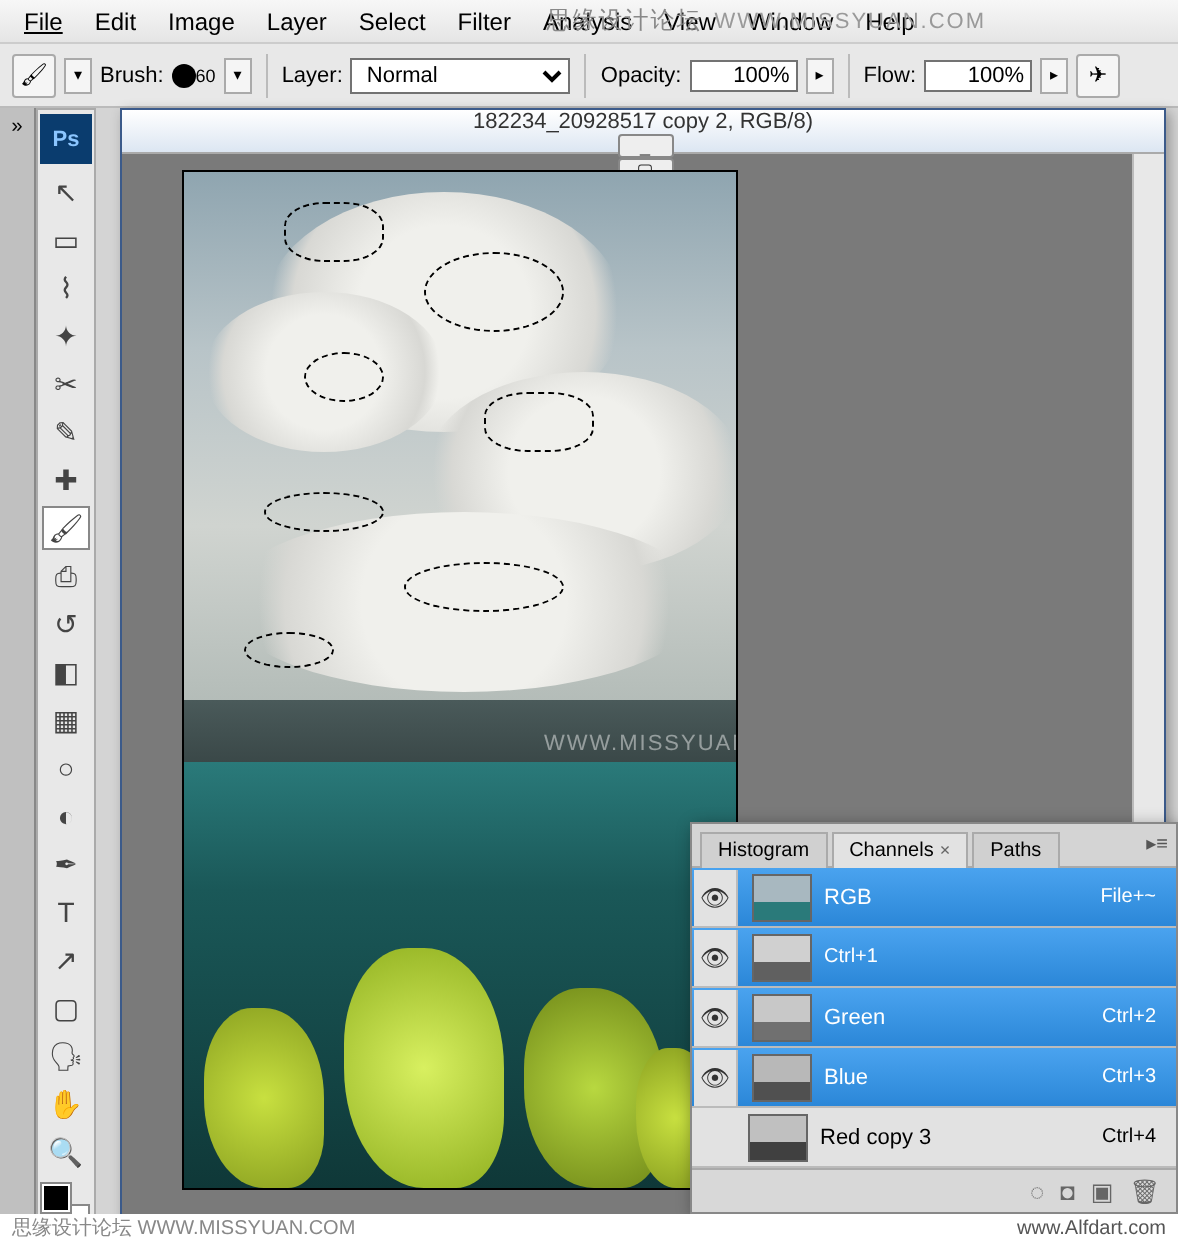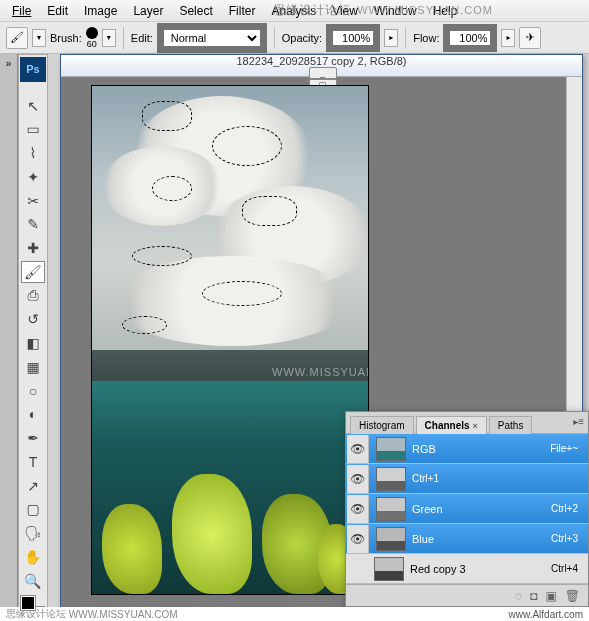--- a/index.html
+++ b/index.html
@@ -4,33 +4,33 @@
 <style>
 * { box-sizing: border-box; margin: 0; padding: 0; font-family: "Segoe UI", Tahoma, sans-serif; }
 body { width: 589px; height: 621px; background: #e8e8e8; overflow: hidden; position: relative; }
 
 .menubar { background: linear-gradient(#f7f7f7,#e5e5e5); height: 22px; display: flex; align-items: center; padding: 0 4px; font-size: 12px; border-bottom: 1px solid #ccc; }
 .menubar span { padding: 0 8px; cursor: default; }
 .menubar span:first-child { text-decoration: underline; }
 
 .optbar { height: 32px; background: #e8e8e8; border-bottom: 1px solid #bbb; display: flex; align-items: center; padding: 0 6px; font-size: 11px; gap: 4px; }
 .optbar .icon-btn { width: 22px; height: 22px; border: 1px solid #aaa; background: #f5f5f5; display: flex; align-items: center; justify-content: center; border-radius: 2px; }
-.optbar .brush-preview { display:flex; flex-direction:column; align-items:center; }
+.optbar .brush-preview { display:flex; flex-direction:row; align-items:center; }
 .optbar .brush-dot { width: 12px; height: 12px; background: #000; border-radius: 50%; }
-.optbar select, .optbar input[type=text] { font-size: 11px; border: 7px solid #737373; padding: 1px 3px; background:#fff; }
+.optbar select, .optbar input[type=text] { font-size: 11px; border: 1px solid #737373; padding: 1px 3px; background:#fff; }
 .optbar .pct { width: 54px; text-align:right; }
 .optbar .sep { width: 1px; height: 22px; background: #bbb; margin: 0 3px; }
 .optbar .arrow-btn { width:14px; height:18px; border:1px solid #aaa; background:#f5f5f5; font-size:8px; display:flex;align-items:center;justify-content:center;}
 
 .workspace { position: absolute; top: 54px; left: 0; right: 0; bottom: 0; display: flex; }
 
 .tool-strip { width: 18px; background: #c0c0c0; border-right:1px solid #888; display:flex; align-items:flex-start; justify-content:center; padding-top:4px; font-size:10px; }
 
 .toolbox { width: 30px; background: #e8e8e8; border: 1px solid #aaa; display: flex; flex-direction: column; align-items: center; padding-top: 2px; }
-.toolbox .ps-logo { width: 26px; height: 25px; background: #0a3c6e; color: #8cc6ff; font-size: 11px; font-weight: bold; display:flex;align-items:center;justify-content:center; margin-bottom:12px;}
+.toolbox .ps-logo { width: 26px; height: 25px; background: #0a3c6e; color: #8cc6ff; font-size: 11px; font-weight: bold; display:flex;align-items:center;justify-content:center; margin-bottom:2px;}
 .toolbox .tool { width: 24px; height: 22px; display: flex; align-items: center; justify-content: center; font-size: 14px; color: #444; border: 1px solid transparent; margin: 1px 0; }
 .toolbox .tool.sel { background: #fff; border:1px solid #888; }
 .toolbox .swatch { position:relative; width:24px; height:24px; margin-top:4px;}
 .toolbox .sw-fg { position:absolute; width:14px; height:14px; background:#000; border:1px solid #fff; outline:1px solid #888; top:0; left:0; z-index:2;}
 .toolbox .sw-bg { position:absolute; width:14px; height:14px; background:#fff; border:1px solid #888; bottom:0; right:0;}
 
 .canvas-area { flex: 1; background: #d4d4d4; position: relative; }
 .doc-window { position: absolute; left: 12px; top: 0; right: 6px; height: 560px; background: #7a7a7a; border: 1px solid #3b5a8a; box-shadow: 2px 2px 6px rgba(0,0,0,0.3); }
 .doc-title { height: 22px; background: linear-gradient(#fff,#dce6f2); display:flex; align-items:center; padding:0 20px; font-size:11px; color:#333; border-bottom:1px solid #aaa;flex-direction:column; }
 .doc-title .spacer { flex:1; }
@@ -45,21 +45,21 @@
 .sel-ant { position:absolute; border:1px dashed #000; background:transparent; }
 .scrollbar-v { position:absolute; right:0; top:22px; bottom:0; width:16px; background:#e8e8e8; border-left:1px solid #bbb;}
 
 .watermark-top { position:absolute; top:2px; right:96px; font-size:11px; color:#999; letter-spacing:1px;}
 .watermark-top .cn { color:#888; font-size:12px; margin-right:6px;}
 .watermark-mid { position:absolute; top:280px; left:180px; font-size:11px; color:rgba(255,255,255,0.45); letter-spacing:1px; pointer-events:none;}
 
 .channels-panel { position:absolute; right:0; bottom:14px; width:244px; background:#e2e2e2; border:1px solid #888; box-shadow:2px 2px 8px rgba(0,0,0,0.4); font-size:11px; }
 .panel-tabs { display:flex; background:#d4d4d4; border-bottom:1px solid #aaa; height:22px; align-items:flex-end; padding-left:4px;}
 .panel-tab { padding:3px 8px; border:1px solid #aaa; border-bottom:none; background:#d0d0d0; margin-right:2px; font-size:10px; position:relative; top:1px;}
-.panel-tab.active { background:#e2e2e2;font-weight:bold; }
+.panel-tab.active { background:#e2e2e2; }
 .panel-tab .x { margin-left:3px; color:#666; font-size:9px;}
 .panel-menu { position:absolute; right:4px; top:4px; font-size:10px; color:#555;}
 .channel-row { display:flex; align-items:center; height:30px; border-bottom:1px solid #bbb; }
 .channel-row.sel { background: linear-gradient(#4aa3ef,#2b87d8); color:#fff; }
 .channel-row .eye { width:22px; text-align:center; font-size:12px; color:#333; }
 .channel-row.sel .eye { color:#333; background:#e2e2e2; margin:1px; height:28px; display:flex;align-items:center;justify-content:center; border-right:1px solid #bbb;}
 .channel-row .thumb { width:30px; height:24px; margin:0 6px; border:1px solid #666; background:#888; position:relative; overflow:hidden;}
 .channel-row .thumb .tsky{position:absolute;top:0;left:0;right:0;height:60%;}
 .channel-row .thumb .twater{position:absolute;bottom:0;left:0;right:0;height:40%;}
 .channel-row .name { flex:1; }
@@ -89,21 +89,21 @@
 <div class="optbar">
   <div class="icon-btn">🖌</div>
   <span class="arrow-btn">▾</span>
   <span>Brush:</span>
   <div class="brush-preview">
     <div class="brush-dot"></div>
     <span style="font-size:9px;">60</span>
   </div>
   <span class="arrow-btn">▾</span>
   <div class="sep"></div>
-  <span>Edit:</span>
+  <span>Layer:</span>
   <select style="width:110px;">
     <option>Normal</option>
   </select>
   <div class="sep"></div>
   <span>Opacity:</span>
   <input type="text" class="pct" value="100%" style="">
   <span class="arrow-btn">▸</span>
   <div class="sep"></div>
   <span>Flow:</span>
   <input type="text" class="pct" value="100%" style="">

